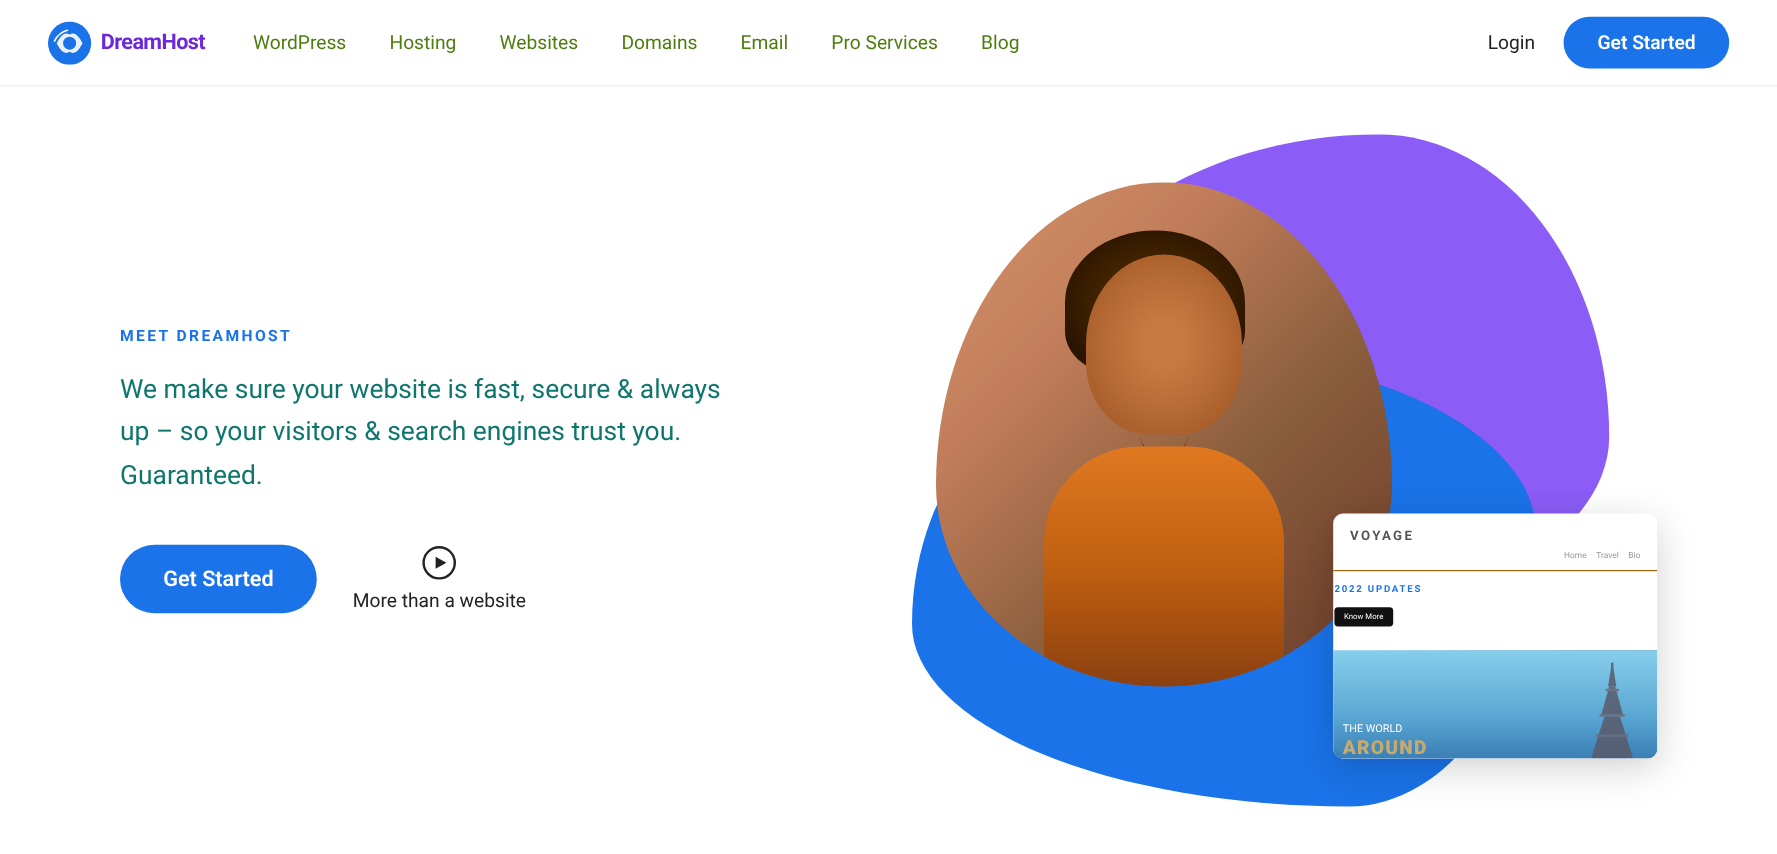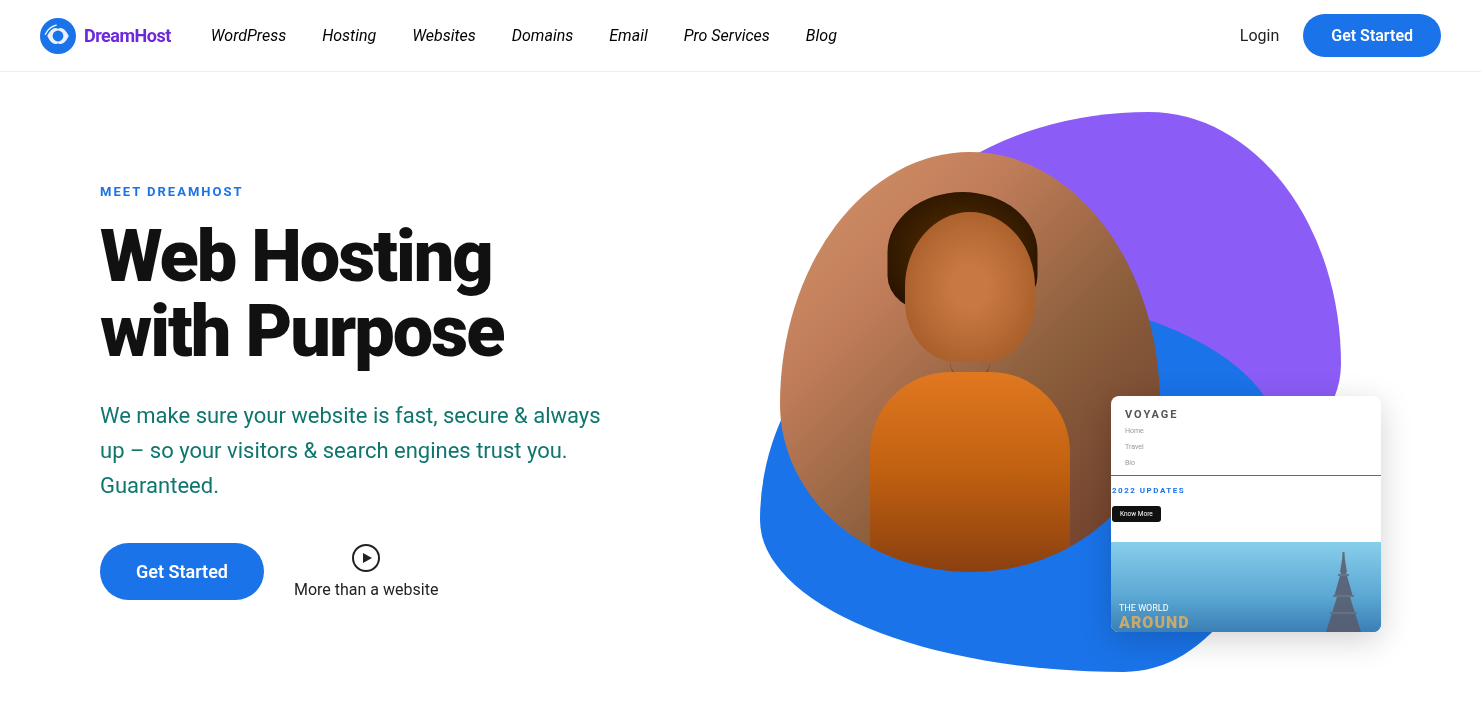--- a/index.html
+++ b/index.html
@@ -50,25 +50,24 @@
 
     .nav-links {
       display: flex;
       align-items: center;
       gap: 36px;
       flex: 1;
     }
 
     .nav-link {
       font-size: 16px;
-      color: #000000;
+      color: #4d7c0f;
       text-decoration: none;
       font-weight: 400;
       cursor: pointer;
-      font-style: italic;
     }
 
     .nav-right {
       display: flex;
       align-items: center;
       gap: 24px;
     }
 
     .login-link {
       font-size: 16px;
@@ -303,21 +302,20 @@
       letter-spacing: 2px;
       color: #555;
       text-transform: uppercase;
       margin-bottom: 6px;
     }
 
     .card-nav {
       display: flex;
       gap: 8px;
       justify-content: flex-end;
-      flex-direction: column;
     }
 
     .card-nav-item {
       font-size: 7px;
       color: #999;
     }
 
     .card-body {
       padding: 10px 1px;
     }
@@ -419,24 +417,20 @@
   <div class="nav-right">
     <a class="login-link" href="#">Login</a>
     <a class="get-started-btn-nav" href="#">Get Started</a>
   </div>
 </nav>
 
 <section class="hero">
 
   <div class="hero-content">
     <p class="meet-label">MEET DREAMHOST</p>
-    <h1 class="hero-title">
-      <span>Web Hosting</span><br>
-      <span>with Purpose</span>
-    </h1>
     <p class="hero-subtitle">We make sure your website is fast, secure &amp; always up – so your visitors &amp; search engines trust you. Guaranteed.</p>
 
     <div class="hero-actions">
       <a class="get-started-btn-hero" href="#">Get Started</a>
       <a class="more-than-link" href="#">
         <span class="play-icon-circle">
           <span class="play-triangle"></span>
         </span>
         <span>More than a website</span>
       </a>

